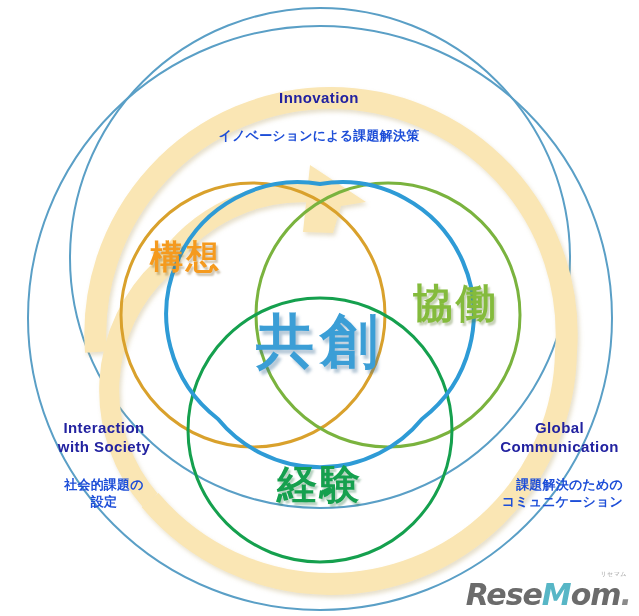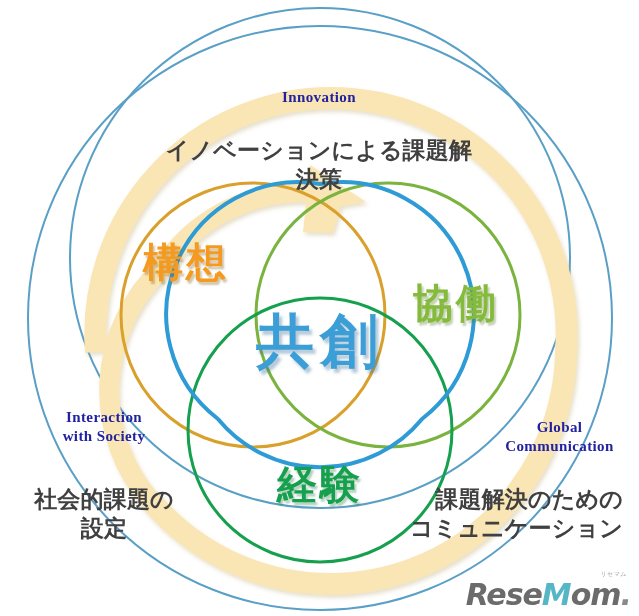--- a/index.html
+++ b/index.html
@@ -28,46 +28,45 @@
   .label {
     position: absolute;
     text-align: center;
     white-space: pre-line;
     line-height: 1.28;
     pointer-events: none;
   }
   
   .cap-en {
     color: #2222a0;
-    font-family: Liberation Serif, serif;
+    font-family: Liberation Sans, sans-serif;
     font-weight: bold;
     font-size: 15px;
     letter-spacing: 0.4px;
   }
   
   .cap-jp {
-    color: #404040;
+    color: #1d4ed8;
     font-family: "DejaVu Sans", "Liberation Sans", sans-serif;
     font-weight: bold;
-    font-size: 23px;
+    font-size: 13px;
     letter-spacing: 0.2px;
-    margin-top: 8px;
   }
   
   .keyword {
     position: absolute;
     font-family: "DejaVu Sans", "Liberation Sans", sans-serif;
     font-weight: bold;
     text-align: center;
     white-space: nowrap;
     pointer-events: none;
   }
   .kw-kousou {
     color: #f59a1e;
-    font-size: 40px;
+    font-size: 33px;
     letter-spacing: 3px;
     text-shadow: 2px 3px 2px rgba(120,90,30,0.35);
   }
   .kw-kyoudou {
     color: #84bb3c;
     font-size: 40px;
     letter-spacing: 3px;
     text-shadow: 2px 3px 2px rgba(90,120,40,0.35);
   }
   .kw-keiken {
@@ -162,21 +161,21 @@
       <path fill="none" stroke="#2e9bd6" stroke-width="4" stroke-linejoin="round" d="M 218,419
                A 132 132 0 0 1 320,184
                A 132 132 0 0 1 422,419
                A 132 132 0 0 1 218,419 Z"></path>
     </g>
   </svg>
 
   <div class="label cap-en" style="left:219px; top:88px; width:200px;">Innovation</div>
   <div class="label cap-jp" style="left:159px; top:128px; width:320px;">イノベーションによる課題解決策</div>
 
-  <div class="label cap-en" style="left:24px; top:408px; width:160px;">Interaction
+  <div class="label cap-en" style="left:24px; top:418px; width:160px;">Interaction
 with Society</div>
   <div class="label cap-jp" style="left:24px; top:477px; width:160px;">社会的課題の
 設定</div>
 
   <div class="label cap-en" style="left:477px; top:418px; width:165px;">Global
 Communication</div>
   <div class="label cap-jp" style="left:408px; top:477px; width:215px;text-align:right;">課題解決のための
 コミュニケーション</div>
 
   <div class="keyword kw-kousou" style="left:126px; top:235px; width:120px;">構想</div>

